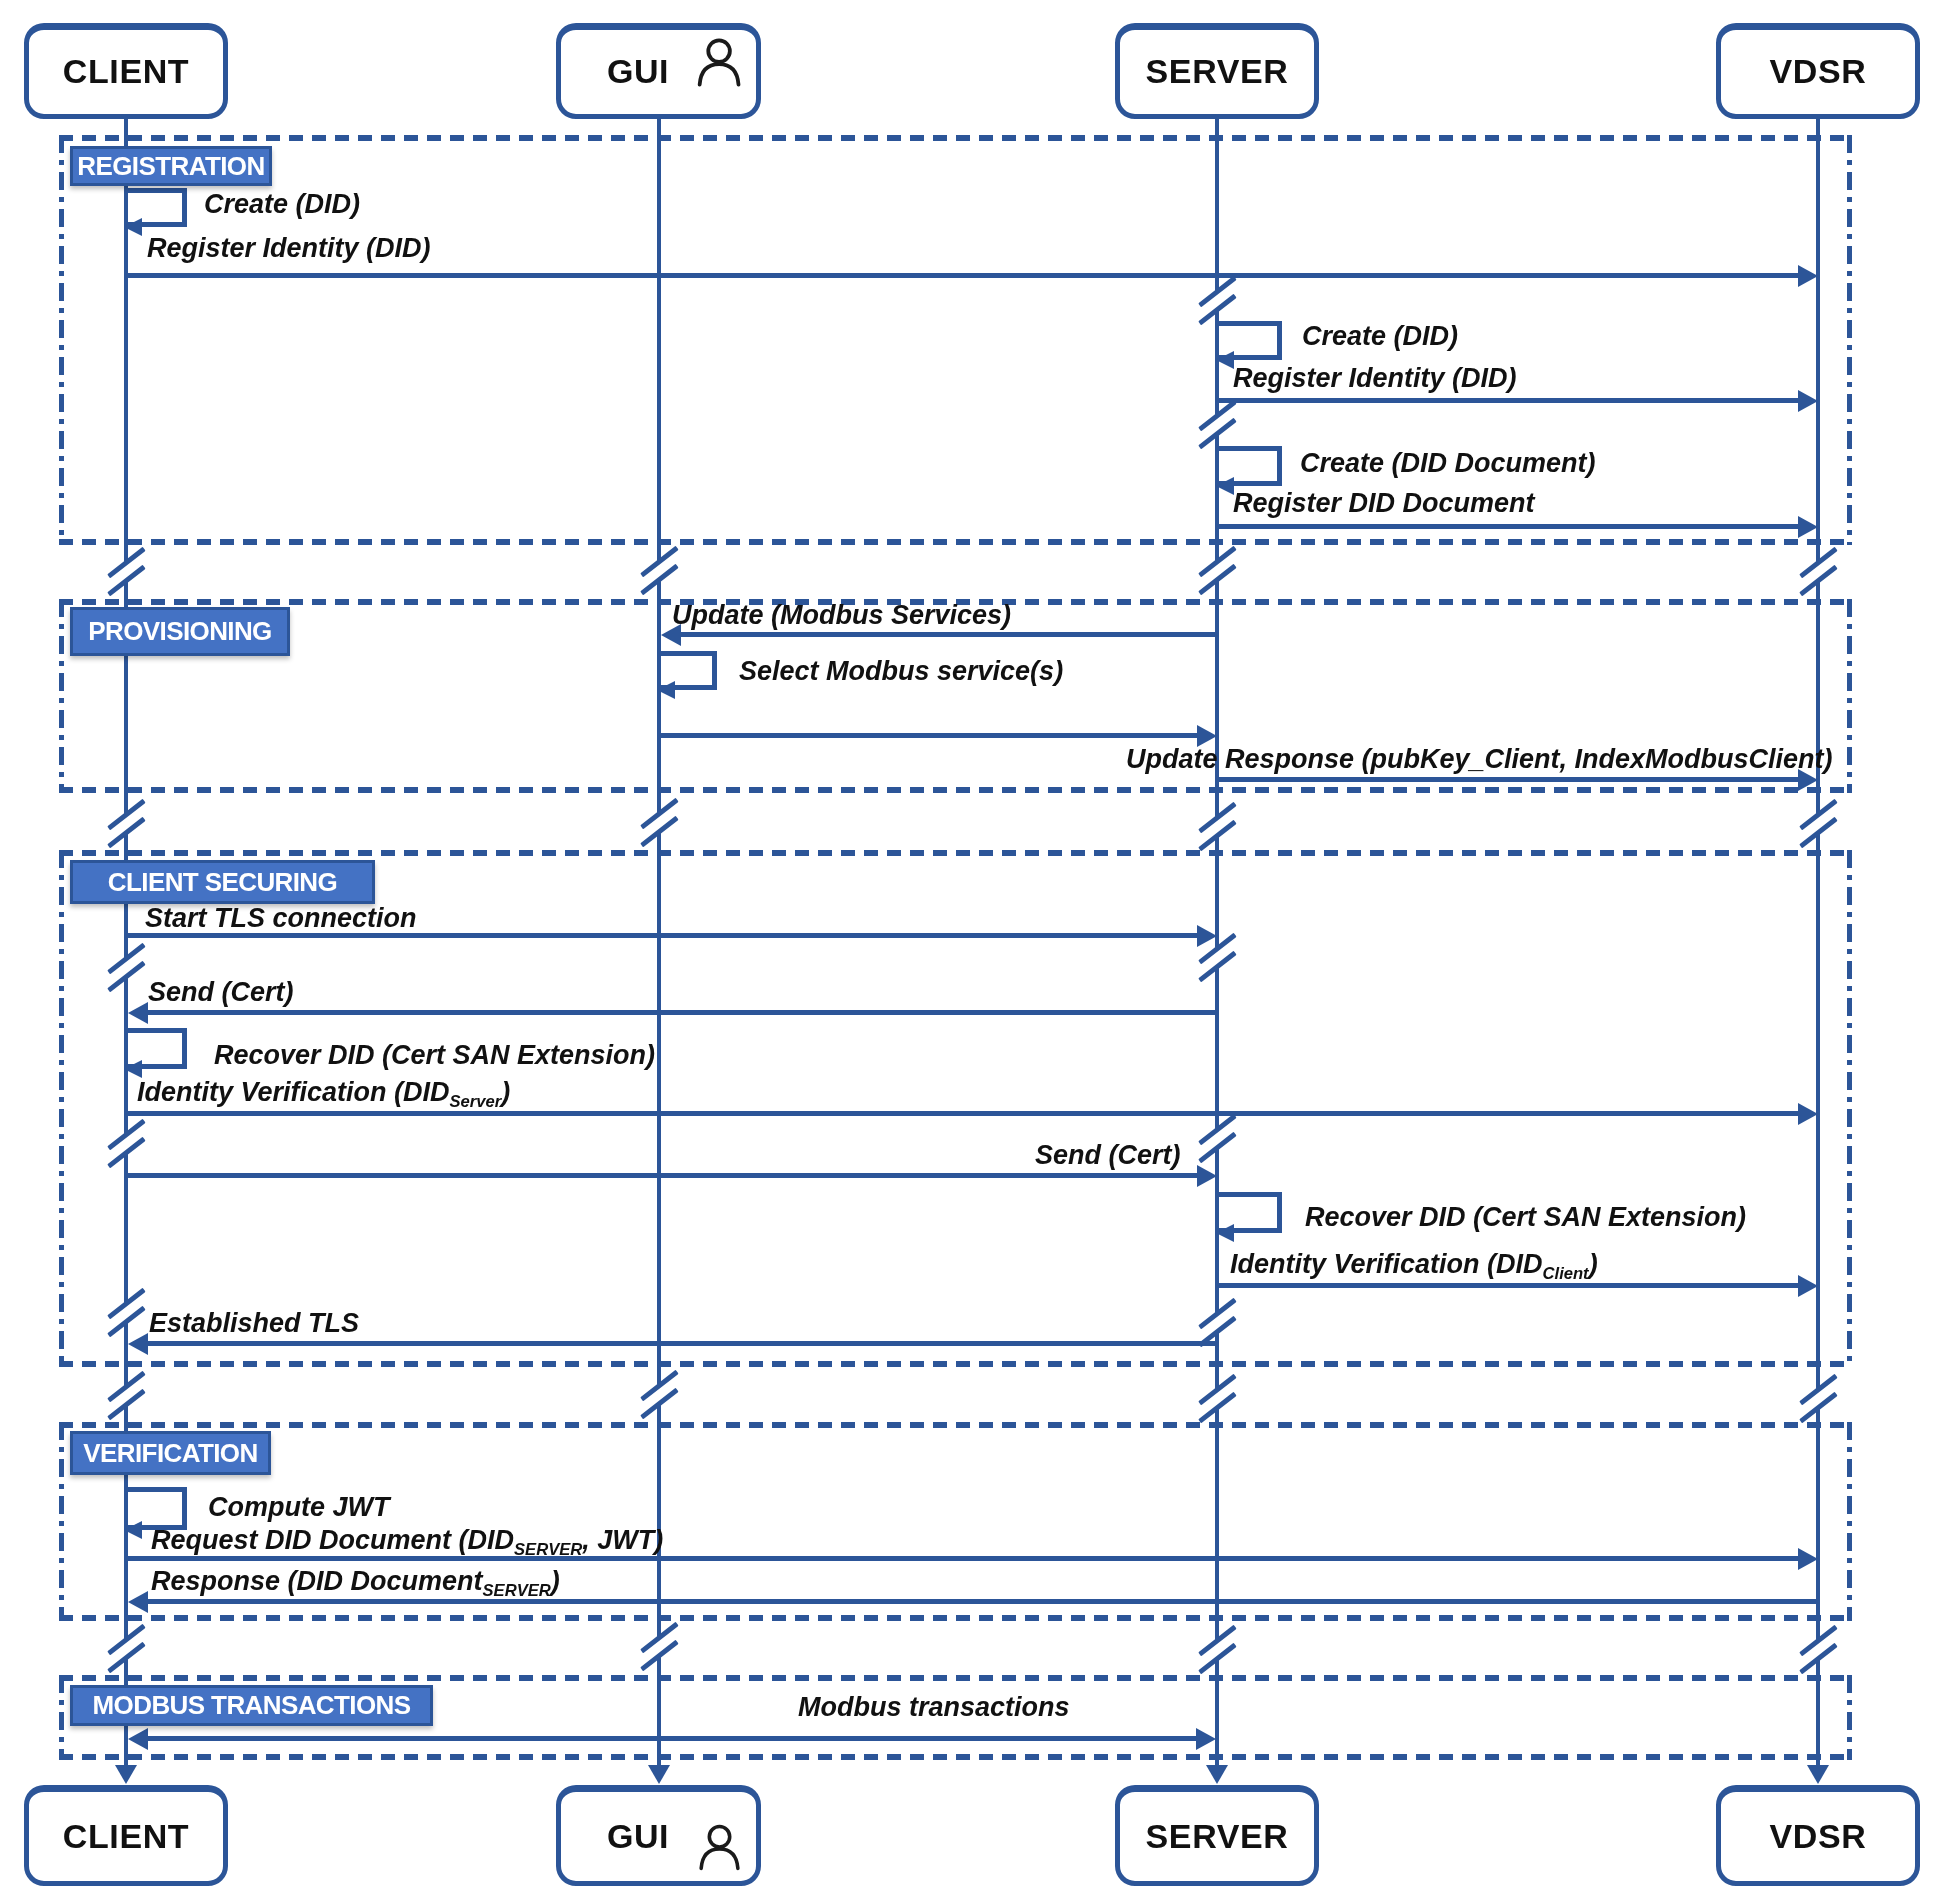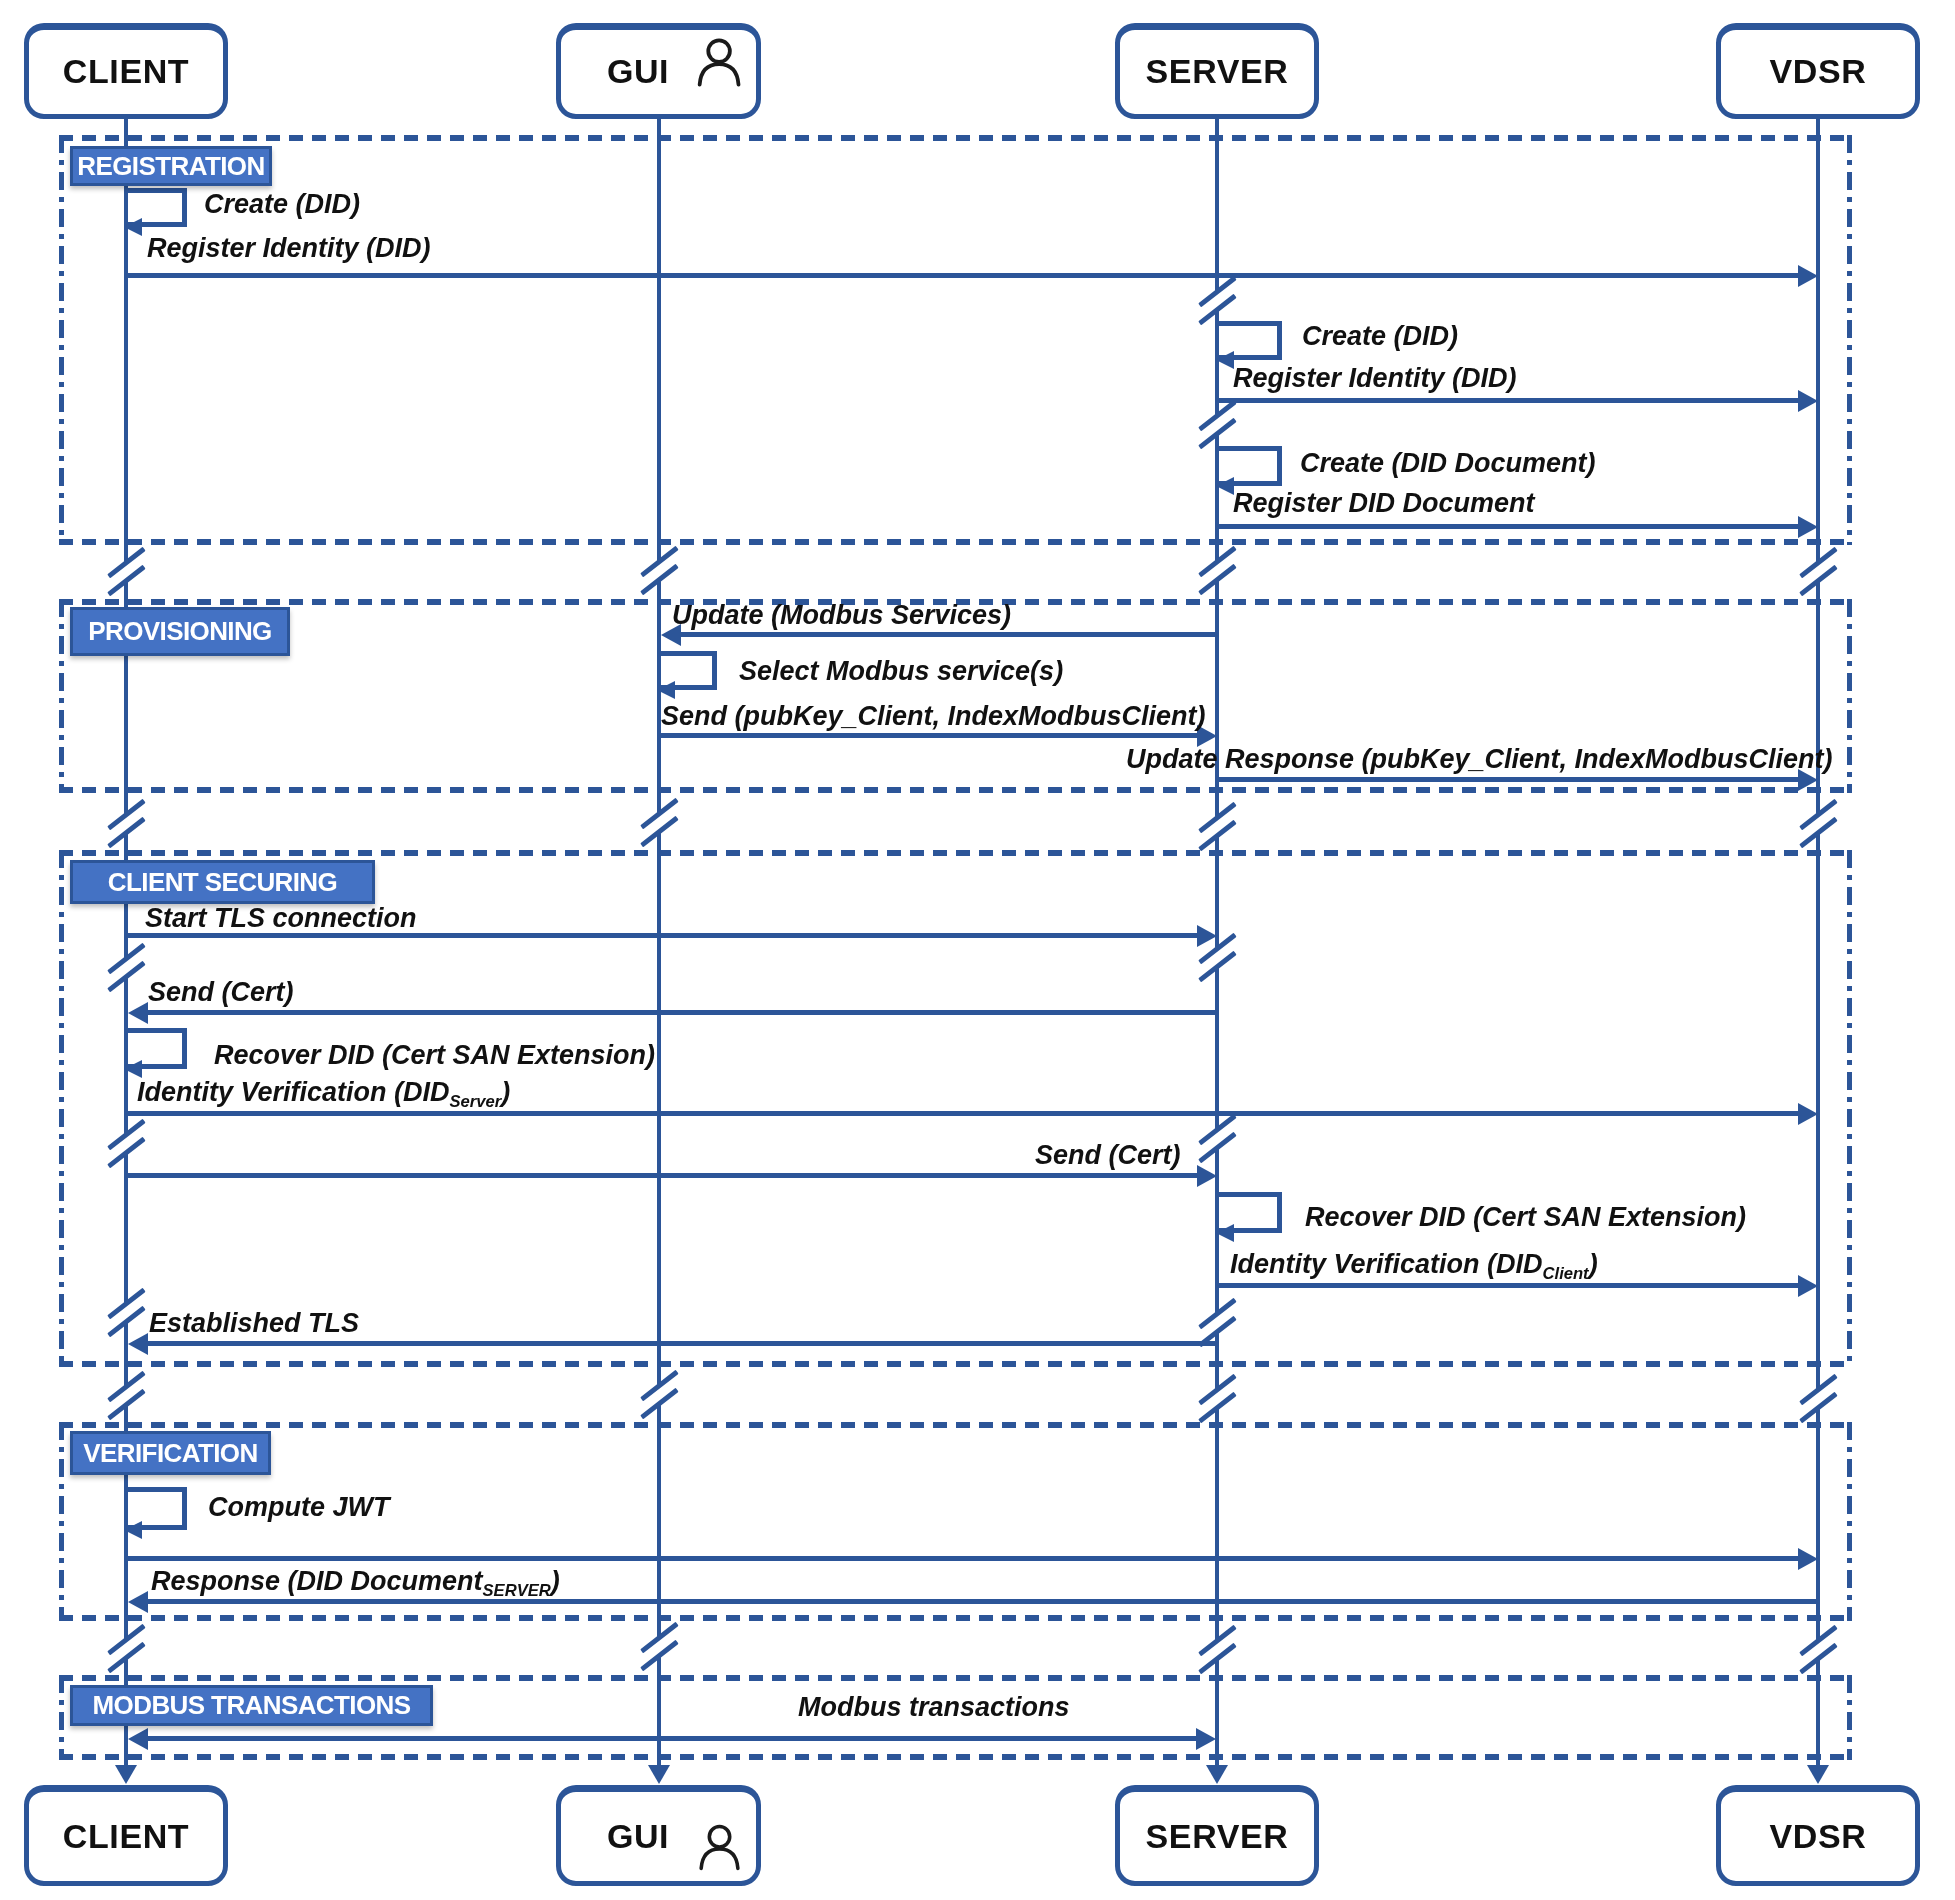--- a/index.html
+++ b/index.html
@@ -178,21 +178,20 @@
       <i class="s s1"></i>
       <i class="s s2"></i>
     </div>
 
   <div class="mlabel" style="left:672px;top:600px;">Update (Modbus Services)</div>
   <div class="arrow head-l" style="left:681px;top:632px;width:536px;"></div>
 
   <div class="self" style="left:658px;top:651px;width:59px;height:39px;"></div>
   <div class="mlabel" style="left:739px;top:656px;">Select Modbus service(s)</div>
 
-  <div class="mlabel" style="left:661px;top:701px;">Send (pubKey_Client, IndexModbusClient)</div>
   <div class="arrow head-r" style="left:661px;top:733px;width:536px;"></div>
 
   <div class="mlabel" style="left:1126px;top:744px;">Update Response (pubKey_Client, IndexModbusClient)</div>
   <div class="arrow head-r" style="left:1219px;top:777px;width:579px;"></div>
 
   <div class="brk" style="left:108px;top:807px;">
       <i class="gap"></i>
       <i class="s s1"></i>
       <i class="s s2"></i>
     </div>
@@ -286,20 +285,21 @@
     </div>
   <div class="brk" style="left:1800px;top:1382px;">
       <i class="gap"></i>
       <i class="s s1"></i>
       <i class="s s2"></i>
     </div>
 
   <div class="self" style="left:125px;top:1487px;width:62px;height:43px;"></div>
   <div class="mlabel" style="left:208px;top:1492px;">Compute JWT</div>
 
+  <div class="mlabel" style="left:151px;top:1525px;"><span>Request DID Document (DID</span><sub>SERVER</sub><span>, JWT)</span></div>
   <div class="arrow head-r" style="left:128px;top:1556px;width:1670px;"></div>
 
   <div class="mlabel" style="left:151px;top:1566px;"><span>Response (DID Document</span><sub>SERVER</sub><span>)</span></div>
   <div class="arrow head-l" style="left:148px;top:1599px;width:1670px;"></div>
 
   <div class="brk" style="left:108px;top:1632px;">
       <i class="gap"></i>
       <i class="s s1"></i>
       <i class="s s2"></i>
     </div>

